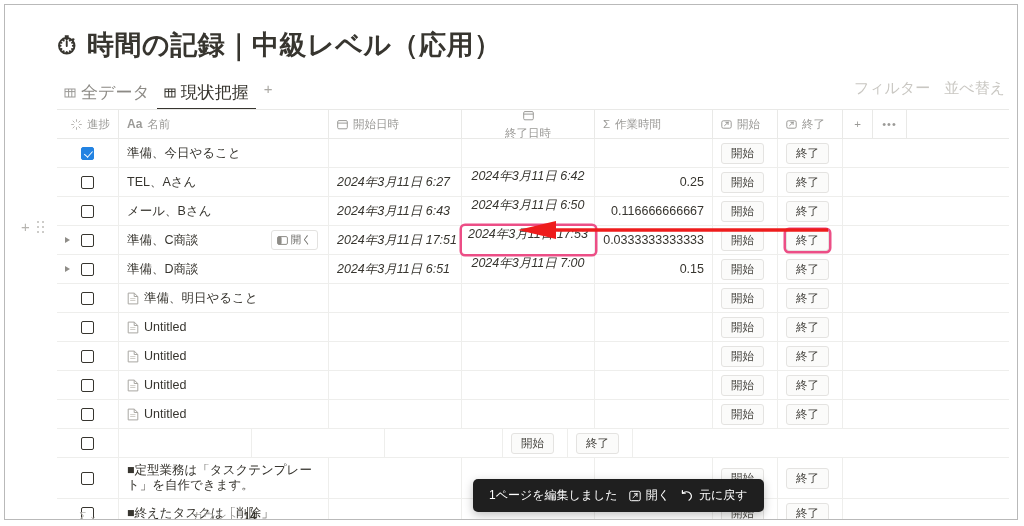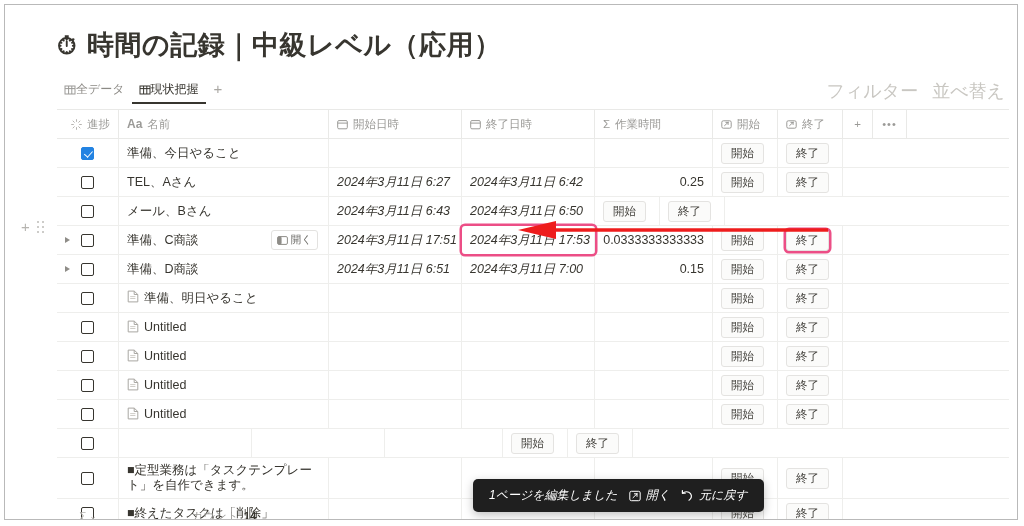--- a/index.html
+++ b/index.html
@@ -27,28 +27,28 @@
     color:#37352f;white-space:nowrap;
   }
   .title-emoji{font-size:25px;line-height:1;}
 
   
   .tabbar{
     position:absolute;left:52px;top:74px;width:952px;height:26px;
     display:flex;align-items:flex-start;
   }
   .tab{
-    display:flex;align-items:center;
-    font-size:12px;color:#8c8a85;
+    display:flex;align-items:center;gap:5px;
+    font-size:17px;color:#8c8a85;
     padding:2px 7px 6px 7px;cursor:pointer;white-space:nowrap;
   }
   .tab.active{color:#37352f;box-shadow:inset 0 -2px 0 0 #37352f;}
   .tab-add{font-size:15px;color:#a9a7a2;padding:0 8px;cursor:pointer;line-height:20px;}
   .tabbar-right{margin-left:auto;display:flex;gap:14px;padding-right:4px;}
-  .tabbar-right span{font-size:18px;color:#c9c7c2;cursor:pointer;white-space:nowrap;}
+  .tabbar-right span{font-size:15px;color:#c9c7c2;cursor:pointer;white-space:nowrap;}
 
   
   .g-ico{display:inline-block;vertical-align:-2px;}
   svg.ic{display:block;}
 
   
   .table{
     position:absolute;left:52px;top:104px;
     width:952px;
     border-top:1px solid #e9e9e7;
@@ -65,42 +65,42 @@
     overflow:hidden;
   }
   .row.hdr .cell{
     color:#9b9a97;font-size:11.5px;gap:5px;
     border-right:1px solid #e9e9e7;
   }
   .c-check{width:62px;justify-content:center;}
   .row.hdr .c-check{justify-content:flex-end;padding-left:14px;}
   .c-name{width:210px;}
   .c-start{width:133px;}
-  .c-end{width:133px;}
+  .c-end{width:133px;flex-direction:column;}
   .c-dur{width:118px;justify-content:flex-end;}
   .row.hdr .c-dur{justify-content:flex-start;}
   .c-btn1{width:65px;}
   .c-btn2{width:65px;}
   .c-plus{width:30px;justify-content:center;border-right:none;color:#b6b4b0;font-size:14px;cursor:pointer;}
   .c-dots{width:34px;justify-content:center;border-right:none;color:#b6b4b0;font-size:14px;cursor:pointer;}
 
   
   .cb{width:13px;height:13px;box-sizing:border-box;border:1.6px solid #37352f;border-radius:2px;background:#fff;cursor:pointer;}
   .cb.checked{background:#2383e2;border-color:#2383e2;position:relative;}
   .cb.checked:after{
     content:"";position:absolute;left:3.6px;top:1px;width:3.5px;height:7px;
     border:solid #fff;border-width:0 1.8px 1.8px 0;transform:rotate(42deg);
   }
   .toggle-tri{
     position:absolute;left:-16px;top:50%;transform:translateY(-50%);
     width:0;height:0;border-left:5px solid #8f8d88;
     border-top:3.6px solid transparent;border-bottom:3.6px solid transparent;
     cursor:pointer;
   }
-  .namecell{display:flex;gap:5px;width:100%;position:relative;}
+  .namecell{display:flex;align-items:center;gap:5px;width:100%;position:relative;}
   .nm{white-space:nowrap;overflow:hidden;text-overflow:ellipsis;}
   .nm.wrap{white-space:normal;line-height:15px;font-size:12.5px;}
   .open-btn{
     position:absolute;right:2px;top:50%;transform:translateY(-50%);
     display:flex;align-items:center;gap:3px;
     border:1px solid #e3e2e0;border-radius:3px;background:#fff;
     padding:2px 5px;font-size:10.5px;color:#6b6a66;cursor:pointer;
   }
   .btn-cell{
     display:inline-flex;align-items:center;justify-content:center;
@@ -137,21 +137,20 @@
   .f-count{width:210px;display:flex;justify-content:center;align-items:center;gap:5px;color:#9b9a97;font-size:11.5px;cursor:pointer;}
   .f-count b{color:#37352f;font-weight:600;}
 
   
   .toast{
     position:absolute;left:468px;top:474px;
     height:33px;display:flex;align-items:center;gap:11px;
     background:#1f1f1f;color:#fff;border-radius:5px;
     padding:0 16px;font-size:12px;z-index:20;
     box-shadow:0 3px 10px rgba(0,0,0,.25);
-    font-style:italic;
   }
   .toast-act{display:flex;align-items:center;gap:5px;cursor:pointer;white-space:nowrap;}
 </style>
 </head>
 <body>
 
 <div class="window-frame">
 
   <div class="page-title">
     <span class="title-emoji">⏱</span>
@@ -337,20 +336,23 @@
             <span class="namecell">
               <span class="nm">メール、Bさん</span>
             </span>
           </div>
           <div class="cell c-start">
             <span class="dt">2024年3月11日 6:43</span>
           </div>
           <div class="cell c-end">
             <span class="dt">2024年3月11日 6:50</span>
           </div>
+          <div class="cell c-dur">
+            <span class="num">0.116666666667</span>
+          </div>
           <div class="cell c-btn1">
             <span class="btn-cell">開始</span>
           </div>
           <div class="cell c-btn2">
             <span class="btn-cell">終了</span>
           </div>
           <div class="cell c-plus"></div>
           <div class="cell c-dots"></div>
         </div>
         <div class="row">

